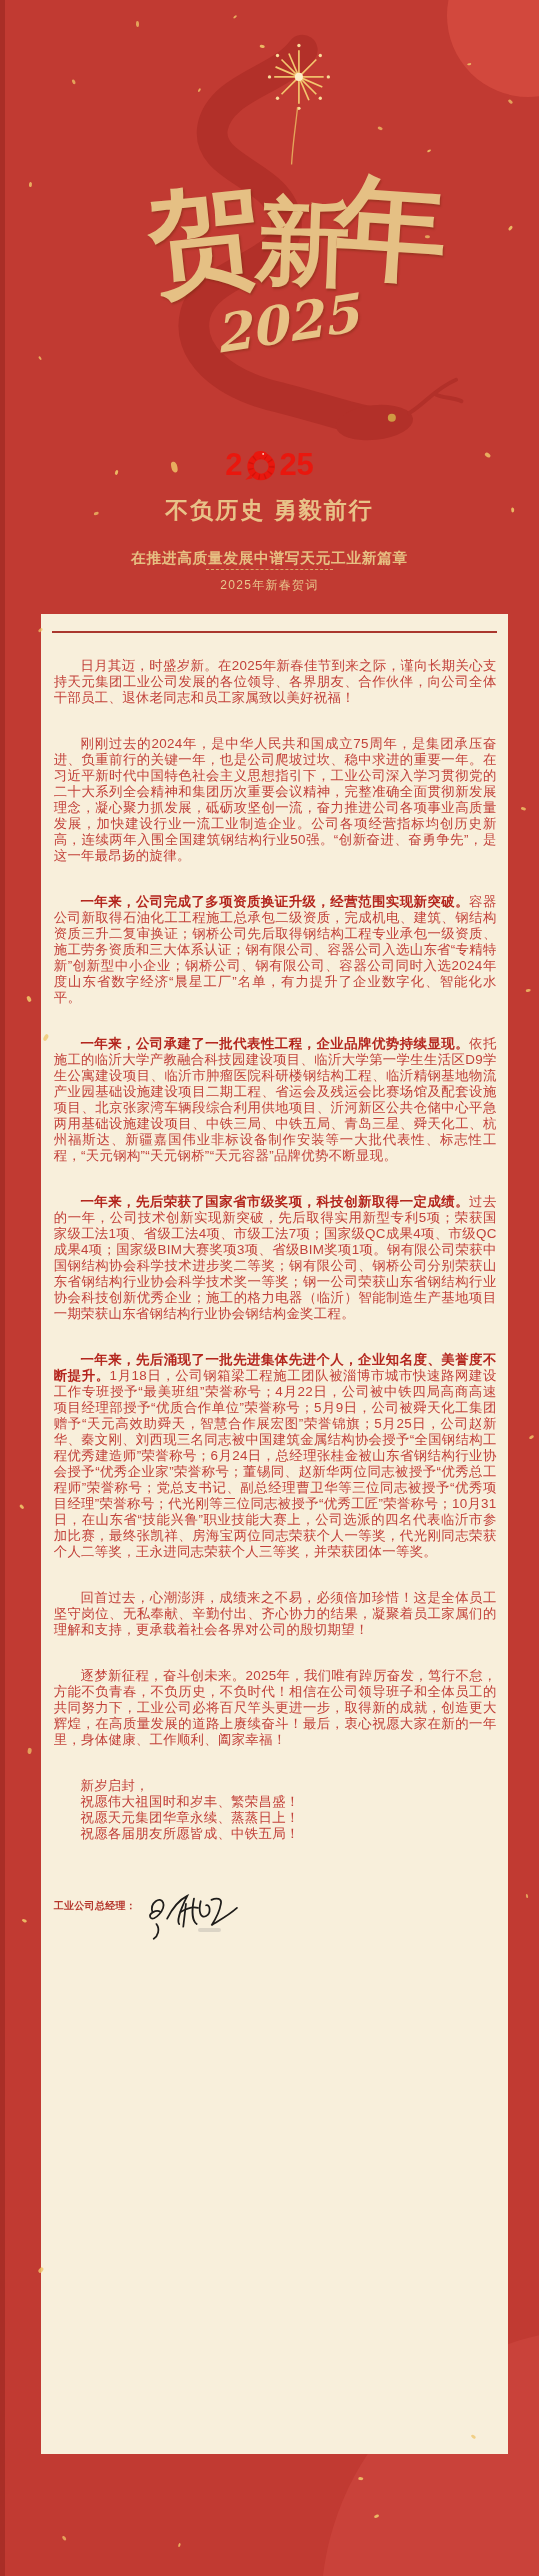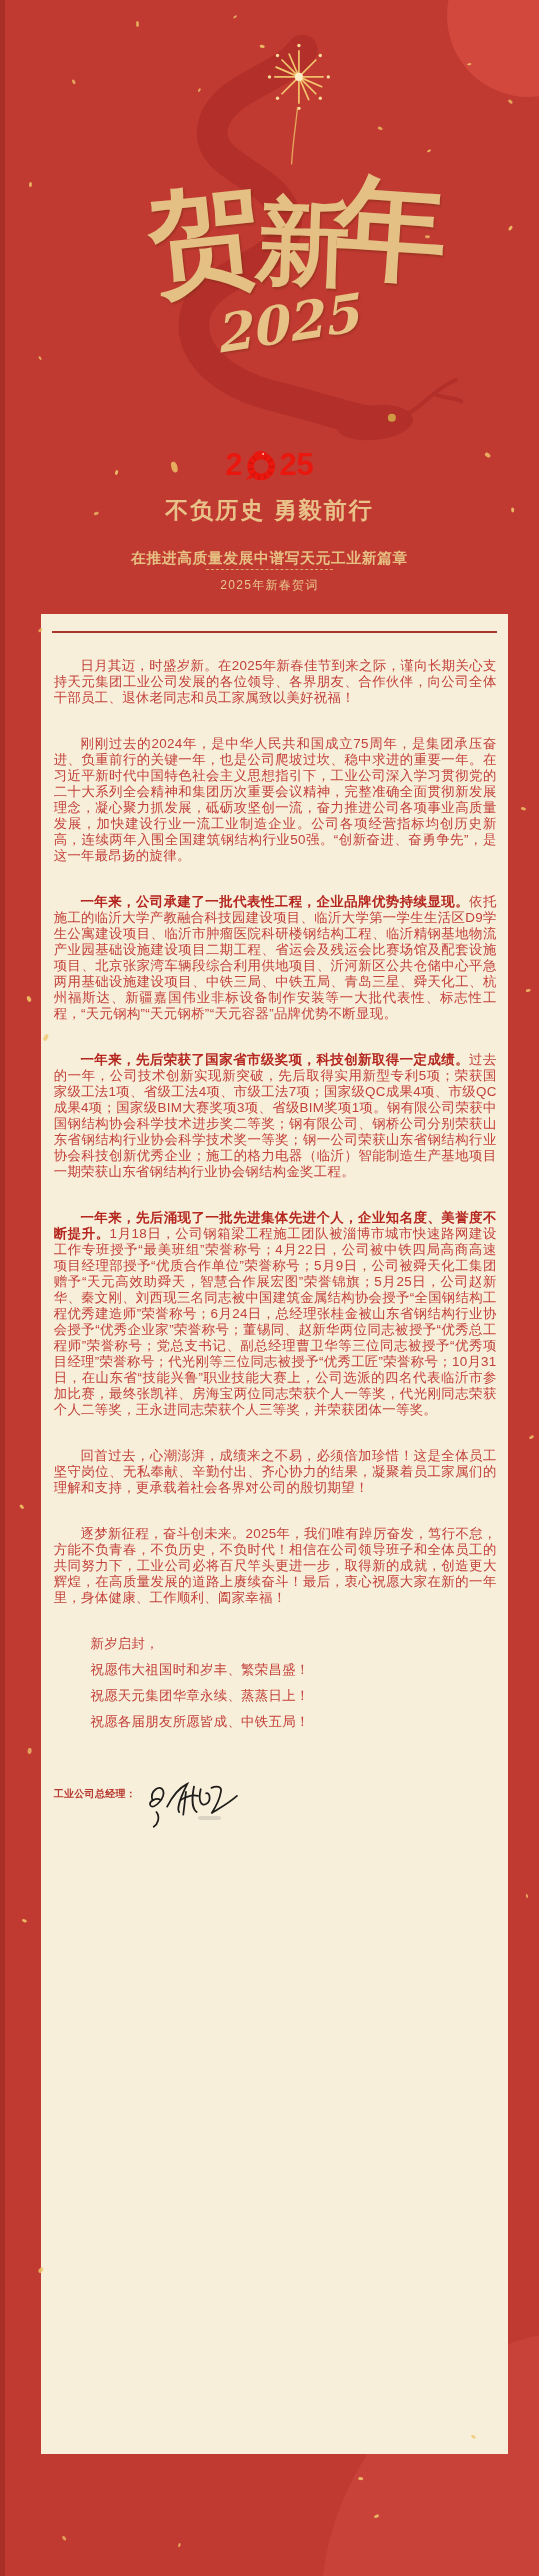--- a/index.html
+++ b/index.html
@@ -25,21 +25,21 @@
           color:#e6bf82;letter-spacing:0.7px;margin-top:16px;}
   .dash-sep{position:absolute;top:569px;left:206px;width:127px;height:0;border-top:1.3px dashed #dba967;}
   .tagline{position:absolute;top:577px;left:0;width:100%;text-align:center;font-size:12px;color:#e9c88e;
           letter-spacing:1.3px;}
   .card{position:absolute;left:41px;top:614px;width:467px;height:1840px;background:#f8efdb;}
   .card-rule{position:absolute;top:17.4px;left:11.4px;right:10.7px;height:1.3px;background:#aa372e;}
   .letter{position:absolute;top:44px;left:12.7px;right:11.4px;font-size:13.4px;line-height:16px;color:#c2413a;
           text-align:justify;letter-spacing:0.3px;}
   .letter p.para{margin:0 0 30px 0;text-indent:2em;}
   .letter p.para strong{color:#b4261e;font-weight:bold;}
-  .wishes p{margin:10px;text-indent:2em;}
+  .wishes p{margin:0;text-indent:2em;}
   .signoff{margin-top:56px;display:flex;align-items:flex-start;font-weight:bold;font-size:10px;color:#b5352c;}
   .sig-wrap{position:relative;margin-left:10.7px;margin-top:-9.4px;}
   .sig-smudge{position:absolute;left:51px;top:39px;width:23px;height:4px;background:#b9b4ab;opacity:.45;border-radius:2px;}
   .fleck{position:absolute;background:#efc468;border-radius:45% 60% 40% 55%;}
 </style>
 </head>
 <body>
 
 <div class="page">
 
@@ -106,20 +106,21 @@
   <div class="subtitle">在推进高质量发展中谱写天元工业新篇章</div>
   <div class="dash-sep"></div>
   <div class="tagline">2025年新春贺词</div>
 
   <div class="card">
     <div class="card-rule"></div>
     <div class="letter">
       <div id="paras">
           <p class="para">日月其迈，时盛岁新。在2025年新春佳节到来之际，谨向长期关心支持天元集团工业公司发展的各位领导、各界朋友、合作伙伴，向公司全体干部员工、退休老同志和员工家属致以美好祝福！</p>
           <p class="para">刚刚过去的2024年，是中华人民共和国成立75周年，是集团承压奋进、负重前行的关键一年，也是公司爬坡过坎、稳中求进的重要一年。在习近平新时代中国特色社会主义思想指引下，工业公司深入学习贯彻党的二十大系列全会精神和集团历次重要会议精神，完整准确全面贯彻新发展理念，凝心聚力抓发展，砥砺攻坚创一流，奋力推进公司各项事业高质量发展，加快建设行业一流工业制造企业。公司各项经营指标均创历史新高，连续两年入围全国建筑钢结构行业50强。“创新奋进、奋勇争先”，是这一年最昂扬的旋律。</p>
+          <p class="para"><strong>一年来，公司完成了多项资质换证升级，经营范围实现新突破。</strong>容器公司新取得石油化工工程施工总承包二级资质，完成机电、建筑、钢结构资质三升二复审换证；钢桥公司先后取得钢结构工程专业承包一级资质、施工劳务资质和三大体系认证；钢有限公司、容器公司入选山东省“专精特新”创新型中小企业；钢桥公司、钢有限公司、容器公司同时入选2024年度山东省数字经济“晨星工厂”名单，有力提升了企业数字化、智能化水平。</p>
           <p class="para"><strong>一年来，公司承建了一批代表性工程，企业品牌优势持续显现。</strong>依托施工的临沂大学产教融合科技园建设项目、临沂大学第一学生生活区D9学生公寓建设项目、临沂市肿瘤医院科研楼钢结构工程、临沂精钢基地物流产业园基础设施建设项目二期工程、省运会及残运会比赛场馆及配套设施项目、北京张家湾车辆段综合利用供地项目、沂河新区公共仓储中心平急两用基础设施建设项目、中铁三局、中铁五局、青岛三星、舜天化工、杭州福斯达、新疆嘉国伟业非标设备制作安装等一大批代表性、标志性工程，“天元钢构”“天元钢桥”“天元容器”品牌优势不断显现。</p>
           <p class="para"><strong>一年来，先后荣获了国家省市级奖项，科技创新取得一定成绩。</strong>过去的一年，公司技术创新实现新突破，先后取得实用新型专利5项；荣获国家级工法1项、省级工法4项、市级工法7项；国家级QC成果4项、市级QC成果4项；国家级BIM大赛奖项3项、省级BIM奖项1项。钢有限公司荣获中国钢结构协会科学技术进步奖二等奖；钢有限公司、钢桥公司分别荣获山东省钢结构行业协会科学技术奖一等奖；钢一公司荣获山东省钢结构行业协会科技创新优秀企业；施工的格力电器（临沂）智能制造生产基地项目一期荣获山东省钢结构行业协会钢结构金奖工程。</p>
           <p class="para"><strong>一年来，先后涌现了一批先进集体先进个人，企业知名度、美誉度不断提升。</strong>1月18日，公司钢箱梁工程施工团队被淄博市城市快速路网建设工作专班授予“最美班组”荣誉称号；4月22日，公司被中铁四局高商高速项目经理部授予“优质合作单位”荣誉称号；5月9日，公司被舜天化工集团赠予“天元高效助舜天，智慧合作展宏图”荣誉锦旗；5月25日，公司赵新华、秦文刚、刘西现三名同志被中国建筑金属结构协会授予“全国钢结构工程优秀建造师”荣誉称号；6月24日，总经理张桂金被山东省钢结构行业协会授予“优秀企业家”荣誉称号；董锡同、赵新华两位同志被授予“优秀总工程师”荣誉称号；党总支书记、副总经理曹卫华等三位同志被授予“优秀项目经理”荣誉称号；代光刚等三位同志被授予“优秀工匠”荣誉称号；10月31日，在山东省“技能兴鲁”职业技能大赛上，公司选派的四名代表临沂市参加比赛，最终张凯祥、房海宝两位同志荣获个人一等奖，代光刚同志荣获个人二等奖，王永进同志荣获个人三等奖，并荣获团体一等奖。</p>
           <p class="para">回首过去，心潮澎湃，成绩来之不易，必须倍加珍惜！这是全体员工坚守岗位、无私奉献、辛勤付出、齐心协力的结果，凝聚着员工家属们的理解和支持，更承载着社会各界对公司的殷切期望！</p>
           <p class="para">逐梦新征程，奋斗创未来。2025年，我们唯有踔厉奋发，笃行不怠，方能不负青春，不负历史，不负时代！相信在公司领导班子和全体员工的共同努力下，工业公司必将百尺竿头更进一步，取得新的成就，创造更大辉煌，在高质量发展的道路上赓续奋斗！最后，衷心祝愿大家在新的一年里，身体健康、工作顺利、阖家幸福！</p>
         </div>
       <div class="wishes" id="wishes">
           <p>新岁启封，</p>
           <p>祝愿伟大祖国时和岁丰、繁荣昌盛！</p>
           <p>祝愿天元集团华章永续、蒸蒸日上！</p>

